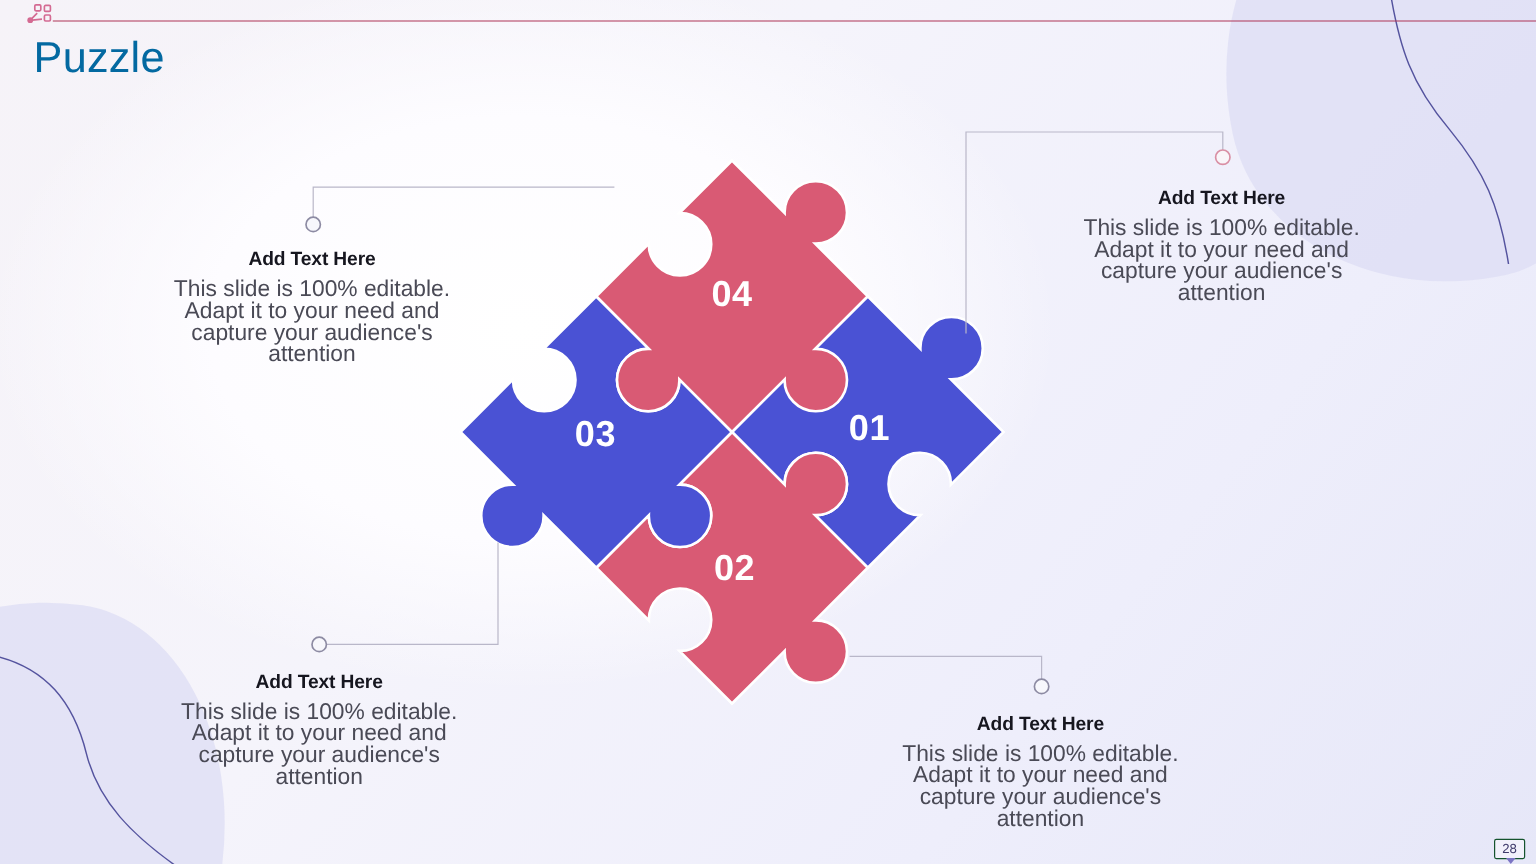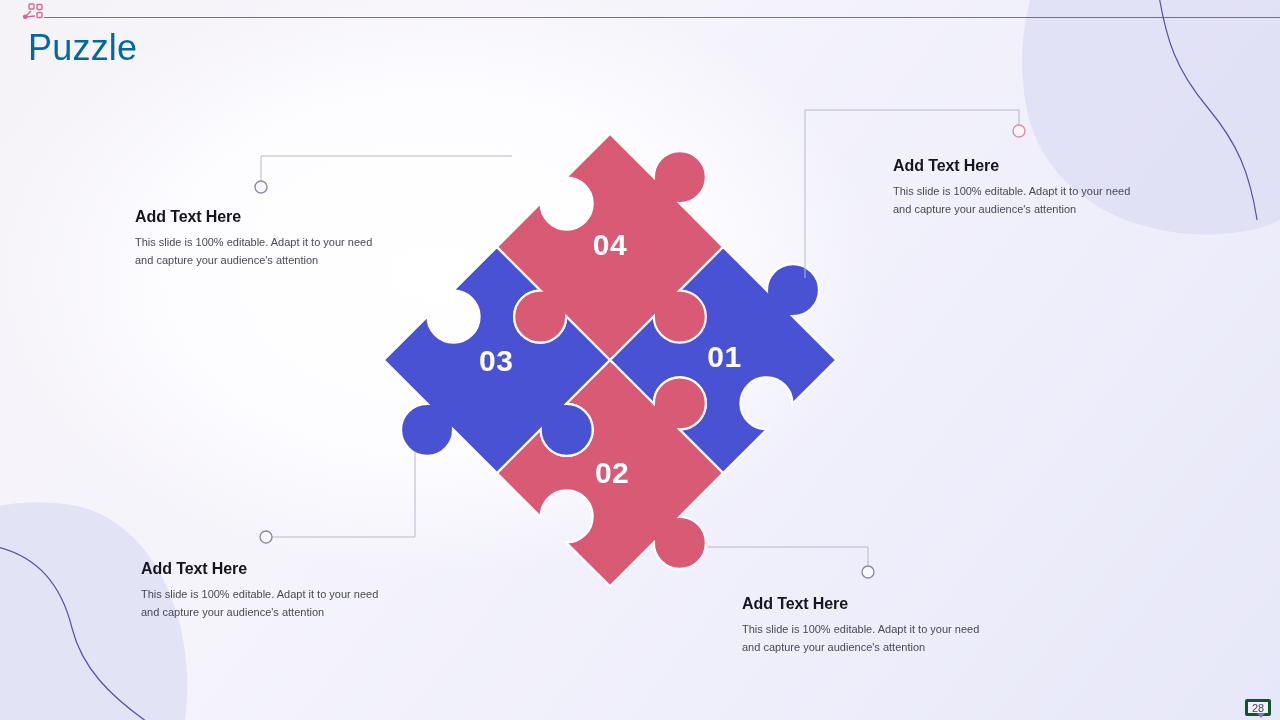--- a/index.html
+++ b/index.html
@@ -56,38 +56,38 @@
     letter-spacing:.5px;
   }
 
   
   #connectors{ position:absolute; inset:0; pointer-events:none; }
   .conn-line{ fill:none; stroke:#b9b7c9; stroke-width:1; }
   .conn-dot-gray{ fill:#f7f7fc; stroke:#8d8ba3; stroke-width:1.4; }
   .conn-dot-pink{ fill:#f9f5f9; stroke:#d98fa4; stroke-width:1.4; }
 
   
-  .callout{ position:absolute; width:250px; }
+  .callout{ position:absolute; width:250px; text-align:center; }
   .callout-title{
     font-size:16px; font-weight:bold; color:#16161f;
     letter-spacing:-.1px; margin-bottom:7px;
   }
   .callout-body{
-    font-size:11px; line-height:18px; color:#4a4a56;
+    font-size:19px; line-height:18px; color:#4a4a56;
   }
   #callout-1{ left:135px; top:208px; }
   #callout-2{ left:893px; top:157px; }
   #callout-3{ left:141px; top:560px; }
   #callout-4{ left:742px; top:595px; }
 
   
   #page-badge{
     position:absolute; right:9px; bottom:4px;
     width:26px; height:17px;
-    border:3px solid #14532d; border-radius:2px;
+    border:1px solid #14532d; border-radius:2px;
     background:#f2f1fb;
     display:flex; align-items:center; justify-content:center;
     font-size:11px; color:#3f3b6b;
   }
   #page-badge::after{
     content:""; position:absolute; left:9px; bottom:-5px;
     width:0; height:0;
     border-left:4px solid transparent; border-right:4px solid transparent;
     border-top:5px solid #7b74c4;
   }

